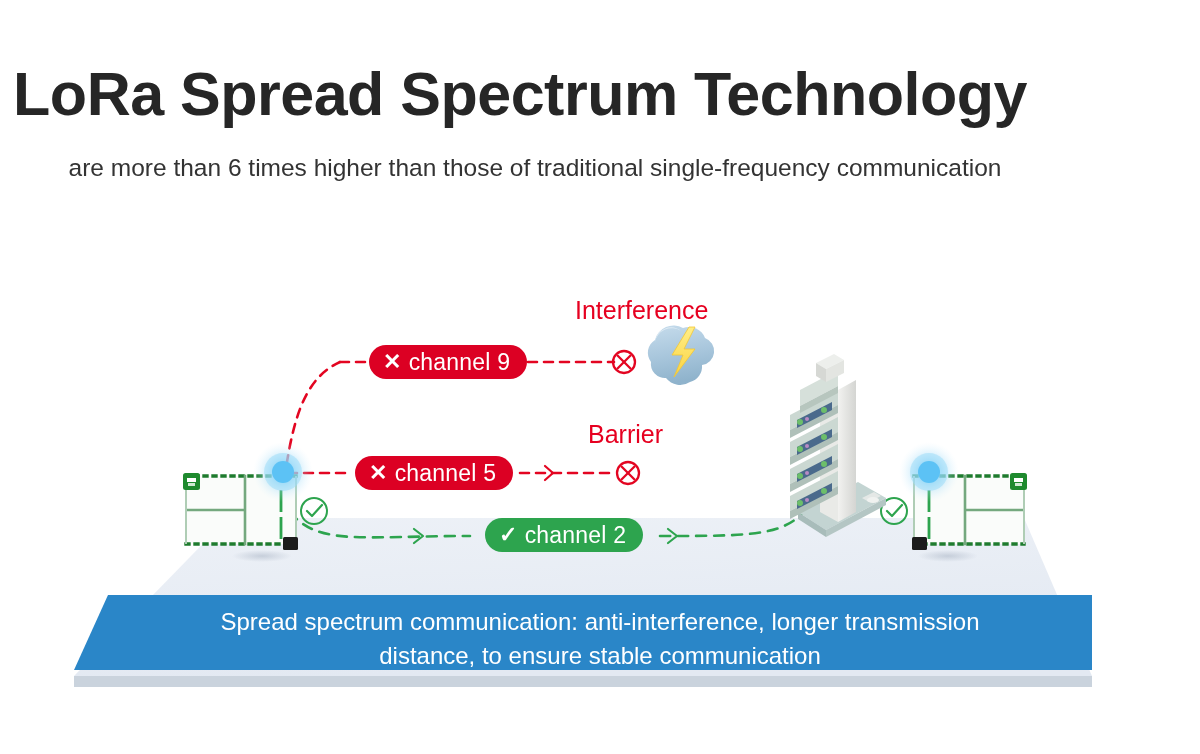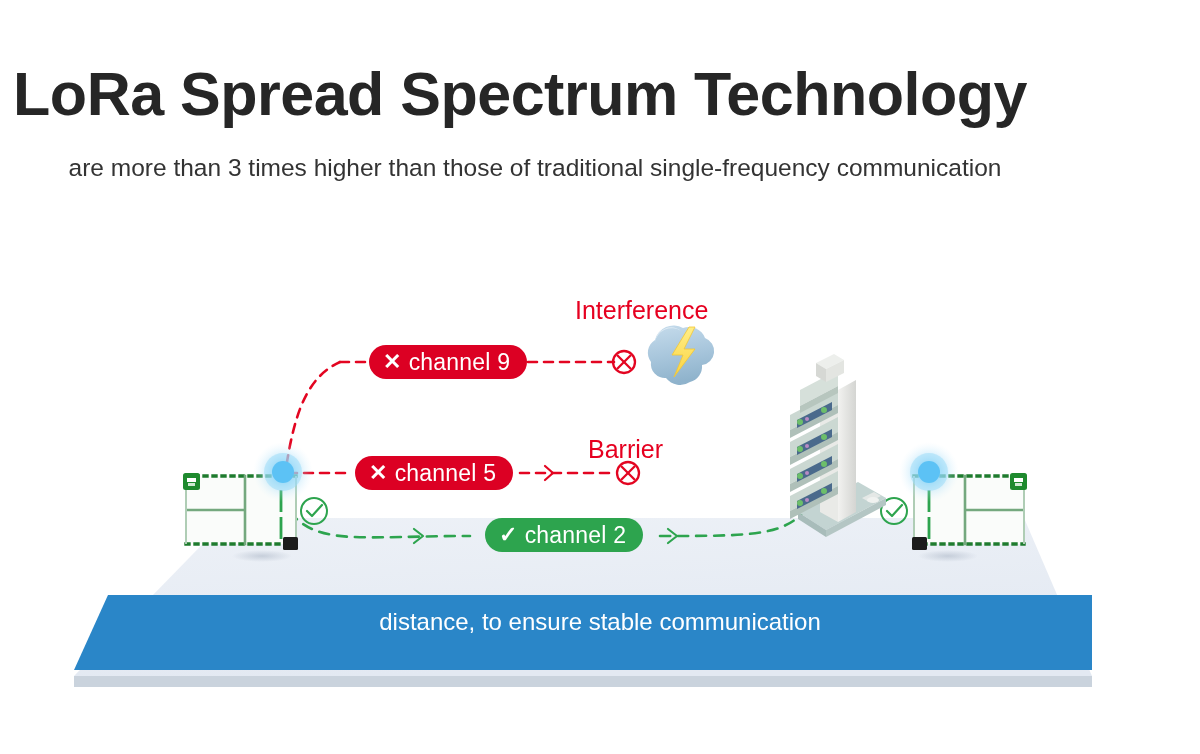--- a/index.html
+++ b/index.html
@@ -92,21 +92,21 @@
 
   
   .obstacle-label {
     position: absolute;
     color: #E60020;
     font-size: 25px;
     white-space: nowrap;
     line-height: 1;
   }
   #label-interference { left: 575px; top: 48px; }
-  #label-barrier { left: 588px; top: 187px; }
+  #label-barrier { left: 588px; top: 172px; }
 
   
   #banner-text {
     position: absolute;
     left: 150px;
     top: 355px;
     width: 900px;
     text-align: center;
     color: #ffffff;
     font-size: 24px;
@@ -114,21 +114,21 @@
     pointer-events: none;
   }
   #banner-text .banner-line { display: block; }
 </style>
 </head>
 <body>
 
 <div id="header">
   <h1 id="page-title">LoRa Spread Spectrum Technology</h1>
   <div id="subtitle">
-    <span class="sub-line">are more than 3 times higher than those of traditional single-frequency communication</span>
+    <span class="sub-line">are more than 6 times higher than those of traditional single-frequency communication</span>
   </div>
 </div>
 
 <div id="scene">
 
   <svg id="scene-svg" width="1200" height="440" viewBox="0 0 1200 440">
     <defs>
       <radialGradient id="glowGrad" cx="50%" cy="50%" r="50%">
         <stop offset="0%" stop-color="#4FBDF5" stop-opacity="0.95"></stop>
         <stop offset="38%" stop-color="#6FC9F7" stop-opacity="0.55"></stop>
@@ -342,16 +342,17 @@
     <span class="badge-mark">✕</span>
     <span class="badge-label">channel 5</span>
   </div>
 
   <div class="badge badge-green" id="badge-channel-3">
     <span class="badge-mark">✓</span>
     <span class="badge-label">channel 2</span>
   </div>
 
   <div id="banner-text">
+    <span class="banner-line">Spread spectrum communication: anti-interference, longer transmission</span>
     <span class="banner-line">distance, to ensure stable communication</span>
   </div>
 
 </div>
 
 </body></html>

